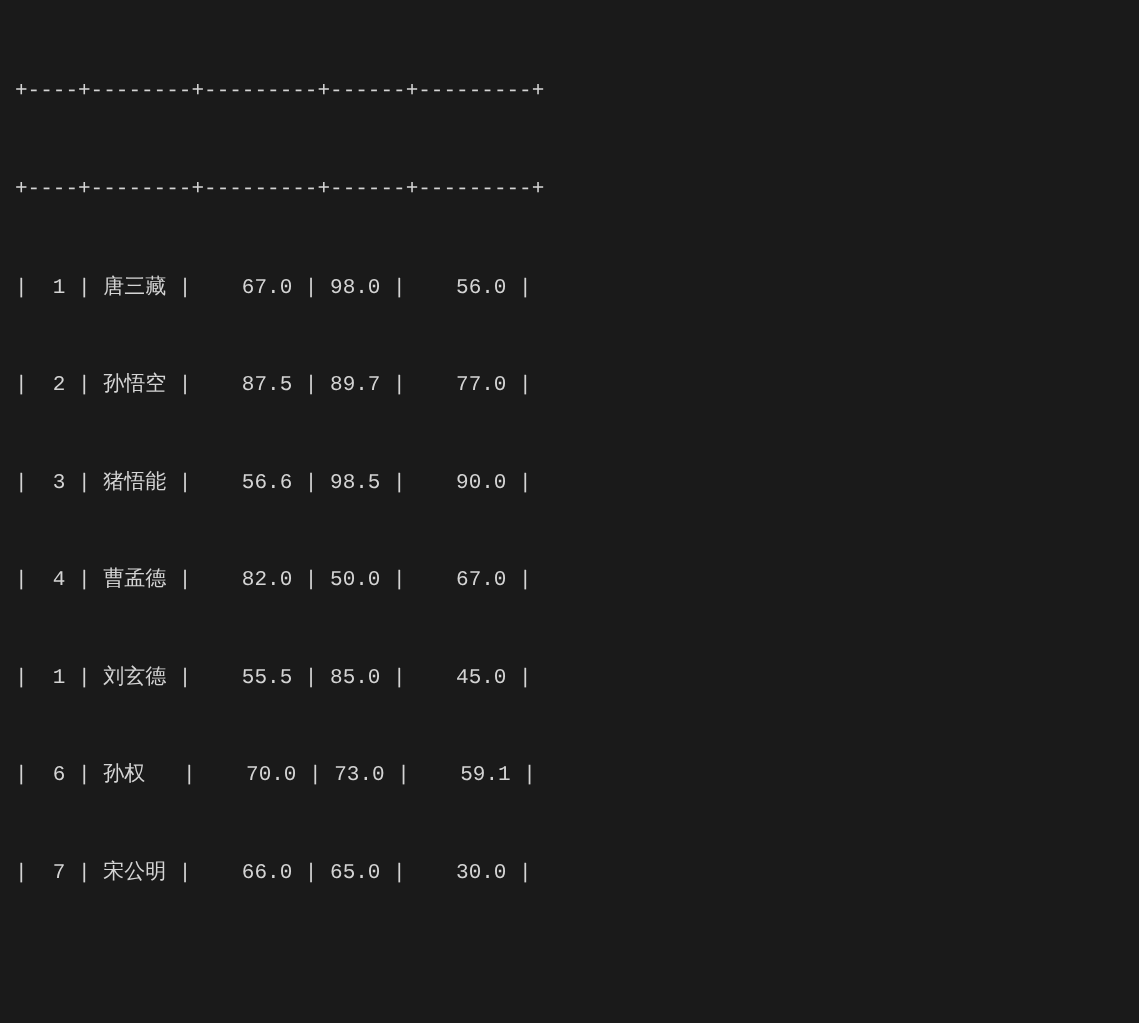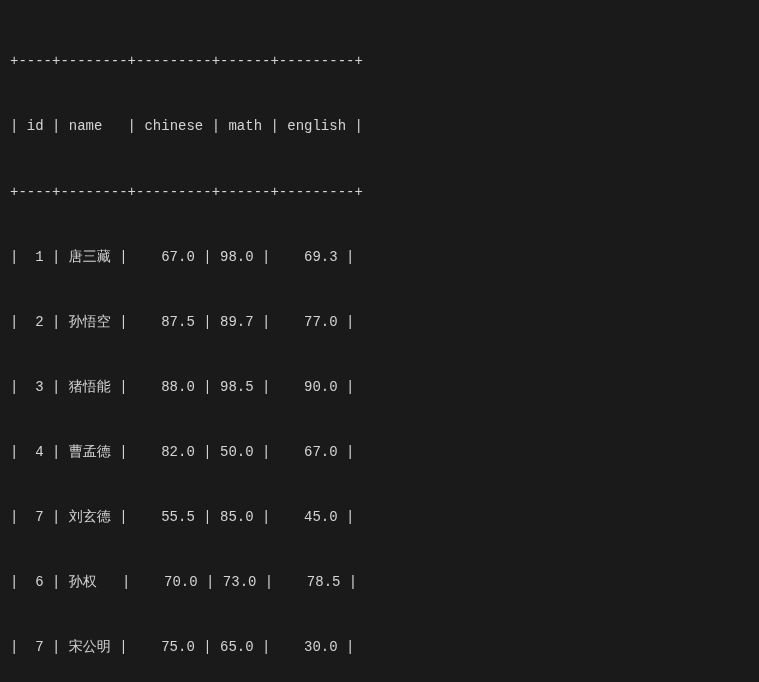--- a/index.html
+++ b/index.html
@@ -27,26 +27,25 @@
       color: #d4d4d4;
     }
   </style>
 </head>
 <body>
 
 <div class="terminal">
 
   <div class="table-container">
     <div class="separator-line">+----+--------+---------+------+---------+</div>
-    <div>| id | name   | chinese | math | english |</div>
     <div class="separator-line">+----+--------+---------+------+---------+</div>
-    <div>|  1 | 唐三藏 |    67.0 | 98.0 |    69.3 |</div>
+    <div>|  1 | 唐三藏 |    67.0 | 98.0 |    56.0 |</div>
     <div>|  2 | 孙悟空 |    87.5 | 89.7 |    77.0 |</div>
-    <div>|  3 | 猪悟能 |    88.0 | 98.5 |    90.0 |</div>
+    <div>|  3 | 猪悟能 |    56.6 | 98.5 |    90.0 |</div>
     <div>|  4 | 曹孟德 |    82.0 | 50.0 |    67.0 |</div>
-    <div>|  7 | 刘玄德 |    55.5 | 85.0 |    45.0 |</div>
-    <div>|  6 | 孙权   |    70.0 | 73.0 |    78.5 |</div>
-    <div>|  7 | 宋公明 |    75.0 | 65.0 |    30.0 |</div>
+    <div>|  1 | 刘玄德 |    55.5 | 85.0 |    45.0 |</div>
+    <div>|  6 | 孙权   |    70.0 | 73.0 |    59.1 |</div>
+    <div>|  7 | 宋公明 |    66.0 | 65.0 |    30.0 |</div>
     
     
   </div>
 
 </div>
 
 </body></html>

